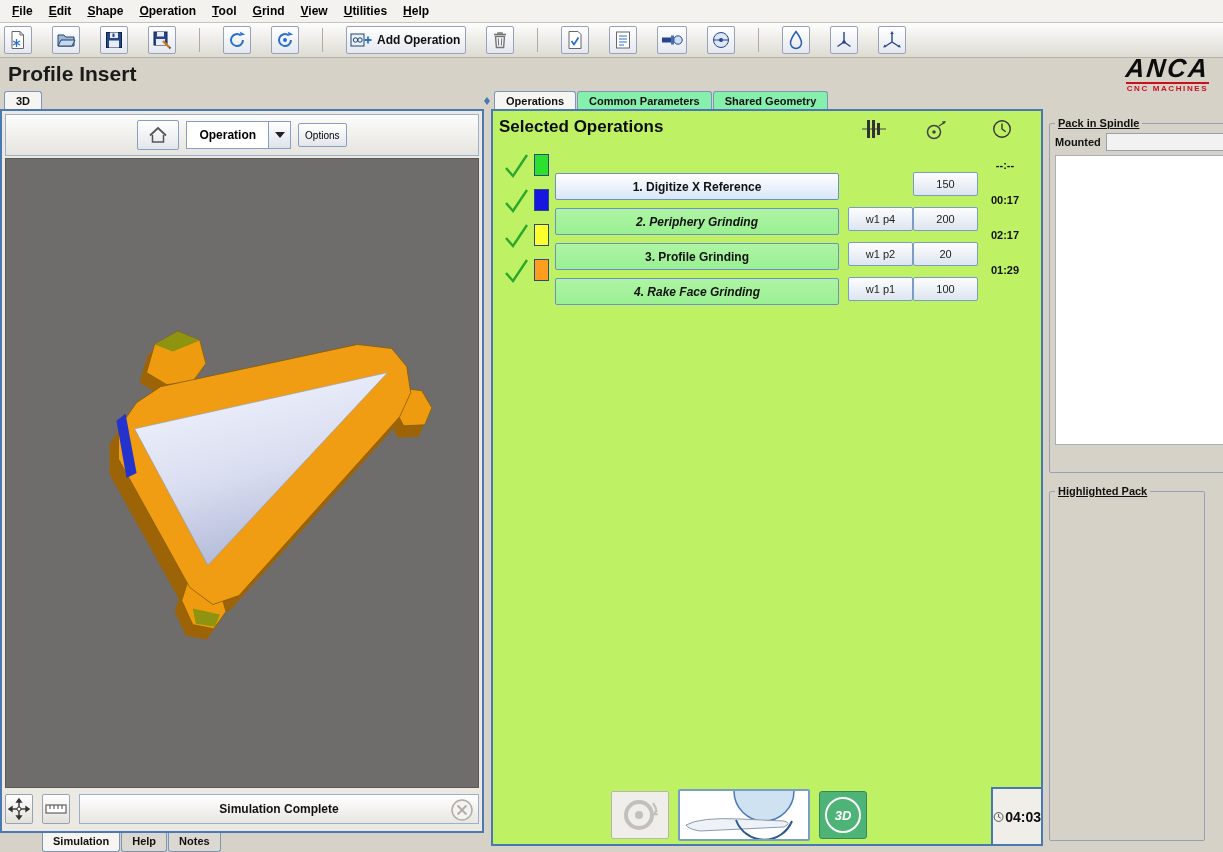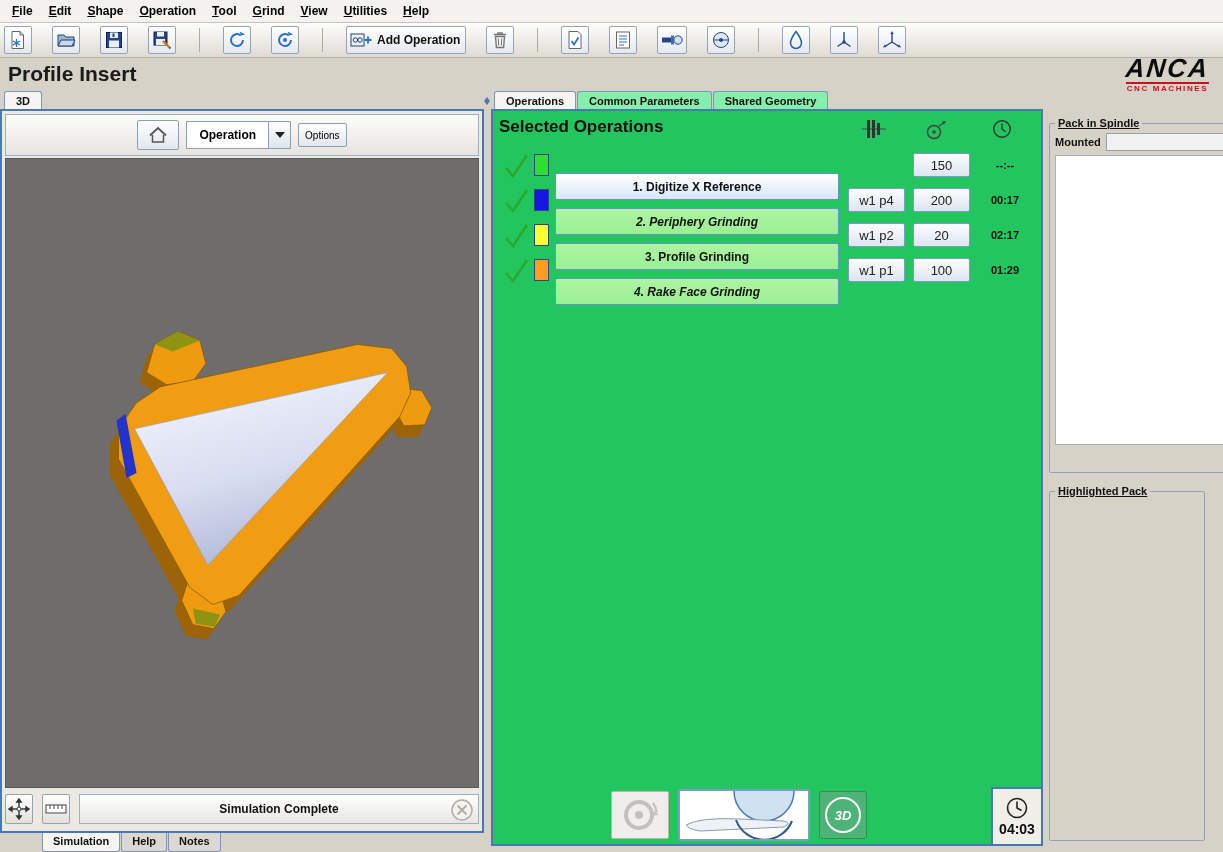--- a/index.html
+++ b/index.html
@@ -84,56 +84,56 @@
   .lp-bottom-tabs { height:19px; display:flex; padding-left:3px; }
   .btab { font-size:11px; font-weight:bold; padding:2px 10px; color:#111;
     background:#dbd8d1; border:1px solid #7a96ba; border-top:none;
     border-radius:0 0 3px 3px; margin-right:1px; }
   .btab.active { background:#f6f5f1;margin-left:39px; }
 
   
   .rp-tabs { height:20px; display:flex; align-items:flex-end; padding-left:3px; }
   .rp-frame { height:743px; position:relative; }
   .ops-area { position:absolute; left:0; top:0; width:552px; height:737px;
-    border:2px solid var(--accent-blue,#4a78b2); background:#22c55e; }
+    border:2px solid var(--accent-blue,#4a78b2); background:#bef264; }
   .ops-header { position:relative; height:38px; }
   .ops-heading { position:absolute; left:6px; top:6px; font-size:17px; font-weight:bold; color:#0c0c0c; }
   .col-icon { position:absolute; top:7px; }
   .ops-list { position:relative; }
   .op-row { position:relative; height:35px; }
   .check { position:absolute; left:9px; top:3px; }
   .swatch { position:absolute; left:41px; top:5px; width:15px; height:22px;
     border:1px solid #2a4a80; }
   .op-name { position:absolute; left:62px; top:4px; width:284px; height:27px;
     border:1px solid #6a92c8; border-radius:2px; font-size:12px; font-weight:bold;
     font-family:inherit; color:#111;margin-top:20px; }
   .op-name.normal { background:linear-gradient(#ffffff,#d8e6f8); }
   .op-name.hl { background:linear-gradient(var(--row-highlight,#aef4a4),#9af092); }
   .op-name.it { font-style:italic; }
-  .op-wheel,.op-speed { position:absolute; top:4px; width:57px; height:24px;
-    border:1px solid #7a9cc8; border-radius:2px; font-size:13px; font-family:inherit;
+  .op-wheel,.op-speed { position:absolute; top:23px; width:65px; height:24px;
+    border:1px solid #7a9cc8; border-radius:2px; font-size:11px; font-family:inherit;
     background:linear-gradient(#fdfdfe,#dde5f0); color:#222; }
   .op-wheel { left:355px; }
   .op-speed { left:420px; }
   .op-time { position:absolute; left:486px; top:10px; width:52px; text-align:center;
     font-size:11px; font-weight:bold; color:#111; }
   .ops-bottom { position:absolute; left:0; bottom:0; width:100%; height:58px; }
   .gw-btn { position:absolute; left:118px; top:5px; width:58px; height:48px;
     border:1px solid #b8b5ad; border-radius:2px; background:#efeeea; }
   .wp-btn { position:absolute; left:185px; top:3px; width:132px; height:52px;
     border:2px solid #7a9cc8; border-radius:2px; background:#fff; overflow:hidden; padding:0; }
   .b3d { position:absolute; left:326px; top:5px; width:48px; height:48px;
     background:var(--threed-green,#4db376); border:1px solid #358a58; border-radius:3px;
     display:flex; align-items:center; justify-content:center; }
   .b3d-circle { width:36px; height:36px; border:2px solid #fff; border-radius:50%;
     display:flex; align-items:center; justify-content:center; color:#fff;
     font-weight:bold; font-size:13px; font-style:italic; }
   .clock-box { position:absolute; right:0; bottom:0; width:50px; height:57px;
     border-left:2px solid var(--accent-blue,#4a78b2); border-top:2px solid var(--accent-blue,#4a78b2);
-    background:#f0eee9; display:flex; flex-direction:column; align-items:center;
+    background:#f0eee9; display:flex; flex-direction:row; align-items:center;
     justify-content:center; gap:1px; }
   .clock-time { font-size:14px; font-weight:bold; color:#0c0c0c; }
 
   .packs-col { position:absolute; left:558px; top:4px; width:168px; height:733px; }
   fieldset { border:1px solid #93a2b8; border-radius:2px; padding:4px 5px 5px; background:#d6d2c8; }
   legend { font-size:11px; font-weight:bold; color:#111; padding:0 3px; margin-left:0;text-decoration:underline; }
   .pack-fs { position:absolute; left:0; top:4px; width:168px; height:356px; }
   .mounted-row { display:flex; align-items:center; gap:5px; }
   .mounted-label { font-size:11px; font-weight:bold; color:#111; }
   .mounted-input { flex:1; height:18px; border:1px solid #9aa0a8; background:#f2f2f2;

